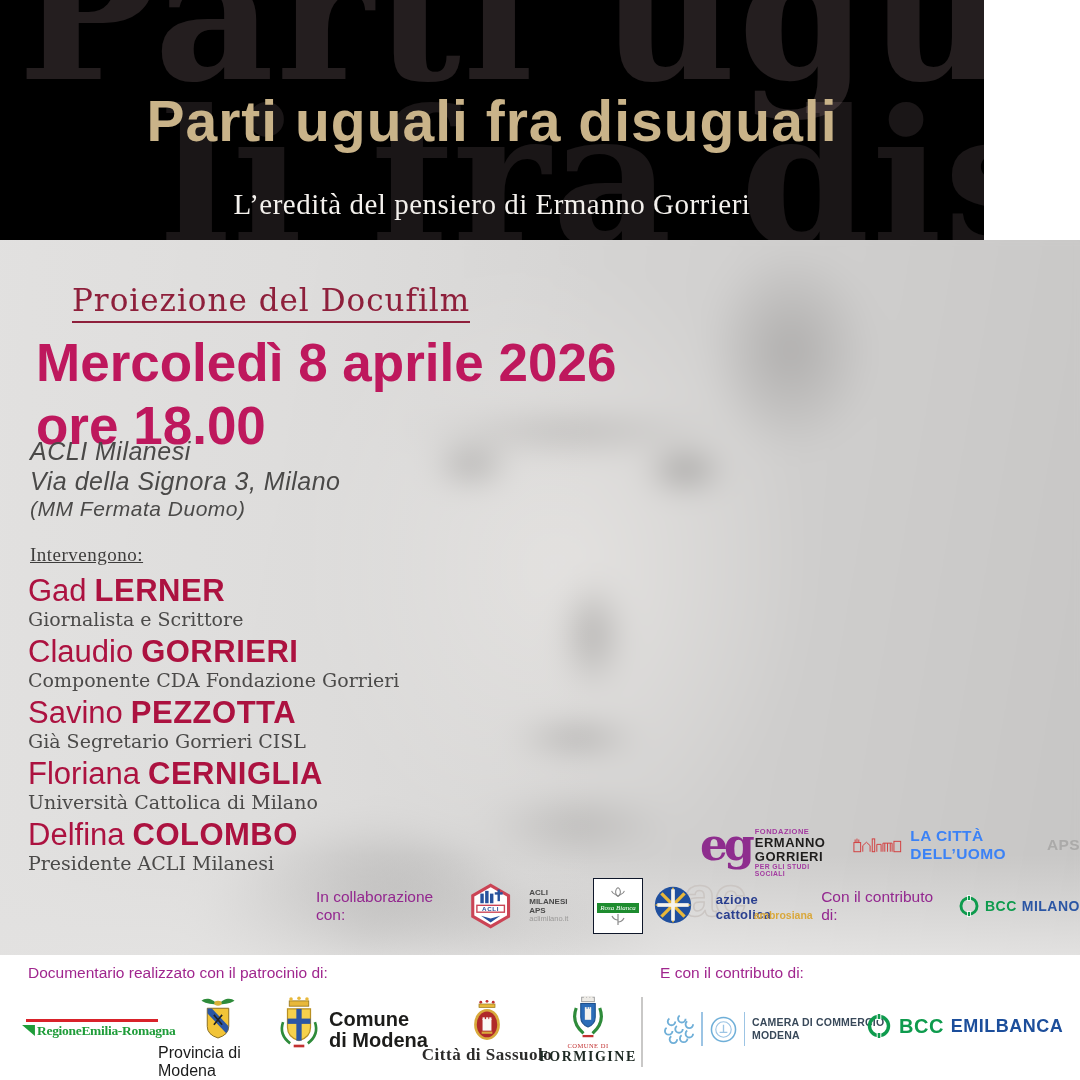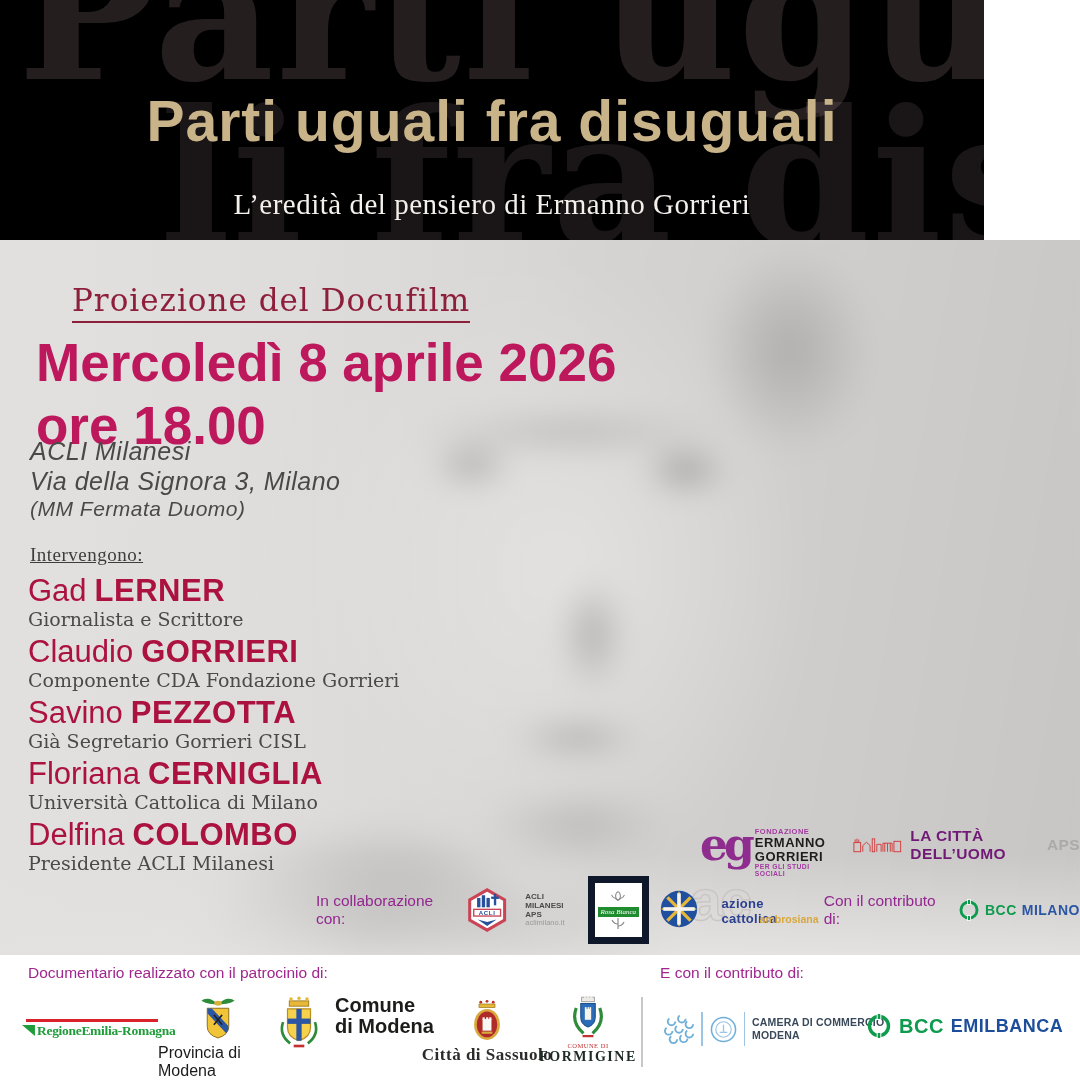--- a/index.html
+++ b/index.html
@@ -49,30 +49,30 @@
   .sp-role{font-family:"DejaVu Serif",serif;font-size:19px;color:#4B4A49;line-height:22px;}
   
   .partners{position:absolute;left:700px;top:812px;display:flex;align-items:center;gap:28px;z-index:3;}
   .fond{display:flex;align-items:center;gap:4px;}
   .fond-eg{font-family:"DejaVu Serif",serif;font-weight:700;font-size:44px;color:#8E2D8E;line-height:0.9;letter-spacing:-4px;}
   .fond-txt{display:flex;flex-direction:column;line-height:1.05;margin-top:16px;}
   .fond-t1{font-size:7.5px;font-weight:700;color:#A33AA0;letter-spacing:0.5px;}
   .fond-t2,.fond-t3{font-size:13px;font-weight:900;color:#1E1D1C;letter-spacing:0.5px;}
   .fond-t4{font-size:6.8px;font-weight:700;color:#A33AA0;letter-spacing:0.4px;}
   .cdu{display:flex;align-items:center;gap:8px;}
-  .cdu-name{font-size:15.5px;font-weight:700;color:#701a75;letter-spacing:0.4px;}
+  .cdu-name{font-size:15.5px;font-weight:700;color:#3b82f6;letter-spacing:0.4px;}
   .cdu-aps{font-size:15.5px;font-weight:700;color:#ABAAA9;letter-spacing:0.4px;}
   
   .collab{position:absolute;left:316px;top:876px;display:flex;align-items:center;gap:11px;z-index:3;}
   .plabel{font-size:15.5px;color:#93278F;}
   .acli{display:flex;align-items:center;gap:18px;}
   .acli-txt{display:flex;flex-direction:column;line-height:1.15;}
   .acli-t1,.acli-t2{font-size:8px;font-weight:700;color:#4A4A4A;}
   .acli-t3{font-size:7.5px;color:#9A9998;}
-  .rosa{width:50px;height:54px;background:#fff;border:7px solid #0f172a;display:flex;flex-direction:column;
+  .rosa{width:50px;height:54px;background:#fff;border:1px solid #0f172a;display:flex;flex-direction:column;
         align-items:center;justify-content:center;gap:1px;}
   .rosa-band{background:#1E8C2F;color:#fff;font-family:"Liberation Serif",serif;font-style:italic;
              font-size:7px;padding:1px 3px;white-space:nowrap;}
   .ac{position:relative;width:165px;height:60px;}
   .ac-word{position:absolute;left:30px;top:-14px;font-size:58px;font-weight:700;color:transparent;
            -webkit-text-stroke:1.5px #CBC6C3;letter-spacing:-2px;text-align:center;}
   .ac-circle{position:absolute;left:0;top:10px;}
   .ac-t1{position:absolute;left:62px;top:16px;font-size:13px;font-weight:700;color:#2A3F8F;letter-spacing:0.3px;}
   .ac-t2{position:absolute;left:100px;top:33px;font-size:10.5px;font-weight:700;color:#D9A83C;}
   .bcc{display:flex;align-items:center;gap:5px;}
@@ -82,21 +82,21 @@
   .footer{position:absolute;left:0;top:955px;width:1080px;height:125px;background:#fff;z-index:4;}
   .fcap{position:absolute;font-size:15.5px;color:#A0268E;}
   .cap1{left:28px;top:9px;}
   .cap2{left:660px;top:9px;}
   .regione{position:absolute;left:22px;top:64px;}
   .re-line{width:132px;height:2.5px;background:#D9222A;margin-bottom:1px;margin-left:4px;}
   .re-row{display:flex;align-items:center;gap:2px;}
   .re-txt{font-family:"Liberation Serif",serif;font-size:13.5px;font-weight:700;color:#1F9D3A;letter-spacing:-0.3px;}
   .prov{position:absolute;left:158px;top:41px;display:flex;flex-direction:column;align-items:center;gap:2px;width:120px;}
   .prov-cap{font-size:16px;color:#1B1B1B;}
-  .modena{position:absolute;left:276px;top:40px;display:flex;align-items:flex-start;gap:13px;}
+  .modena{position:absolute;left:276px;top:40px;display:flex;align-items:flex-end;gap:7px;}
   .mod-cap{font-size:20px;font-weight:800;color:#1C1C1A;line-height:1.05;}
   .sass{position:absolute;left:432px;top:43px;display:flex;flex-direction:column;align-items:center;gap:3px;width:110px;}
   .sass-cap{font-family:"Liberation Serif",serif;font-size:17px;font-weight:700;color:#2C2B2A;letter-spacing:0.5px;white-space:nowrap;}
   .formi{position:absolute;left:543px;top:40px;display:flex;flex-direction:column;align-items:center;width:90px;}
   .formi-t1{font-family:"Liberation Serif",serif;font-size:6.5px;color:#C23030;letter-spacing:0.5px;margin-top:1px;}
   .formi-t2{font-family:"Liberation Serif",serif;font-size:14px;font-weight:700;color:#1E2A24;letter-spacing:1.5px;}
   .fdivider{position:absolute;left:641px;top:42px;width:2px;height:70px;background:#C9C8C7;}
   .camera{position:absolute;left:664px;top:57px;display:flex;align-items:center;gap:7px;}
   .cam-bar{width:1.5px;height:34px;background:#9CC4E4;}
   .cam-txt{font-size:10.5px;font-weight:700;color:#39495A;line-height:1.2;letter-spacing:0.2px;}

